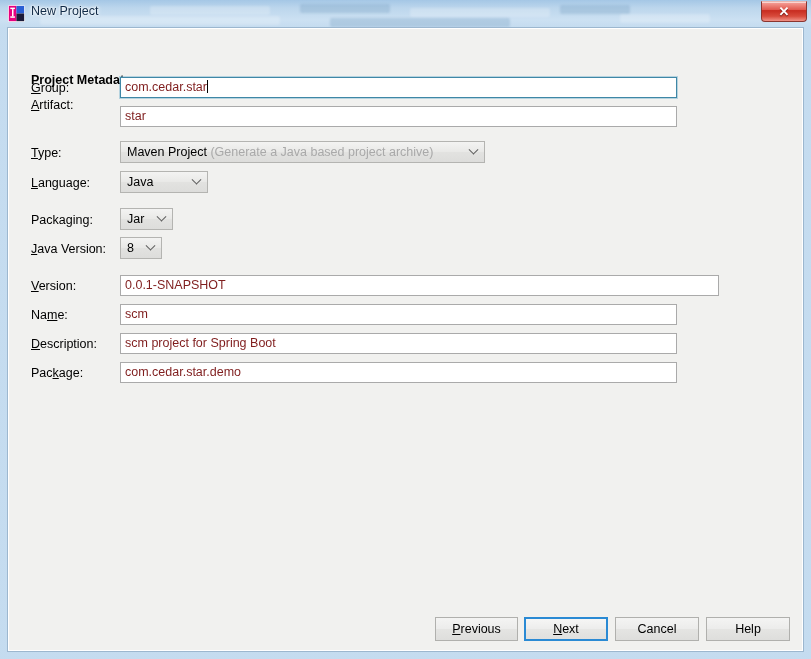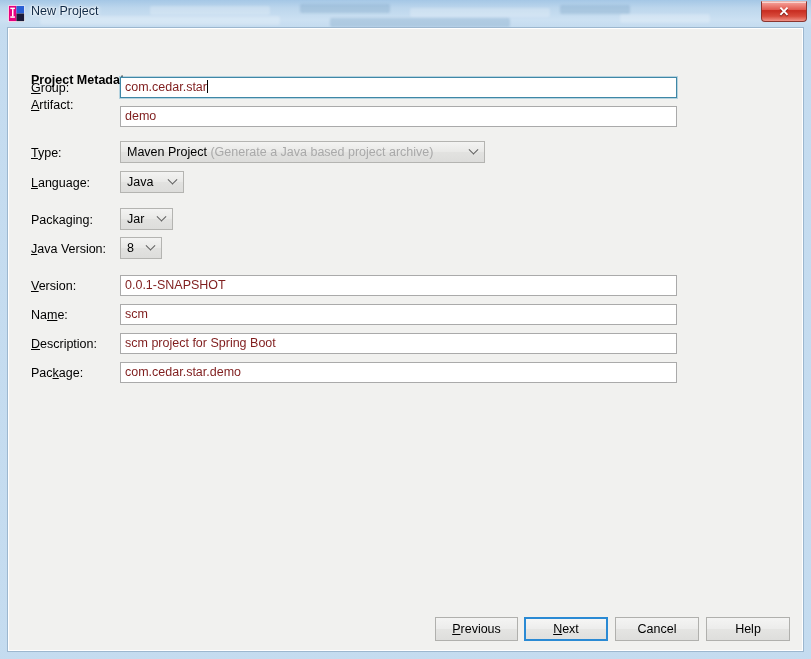--- a/index.html
+++ b/index.html
@@ -225,44 +225,44 @@
 
   <div id="client">
     <div id="panel">
 
       <div id="metadata-header">Project Metadata</div>
 
       <div class="field-label" style="left:22px; top:52px;"><span></span><u>G</u><span>roup:</span></div>
       <div class="text-input focused" style="left:111px; top:48px; width:557px;"><span>com.cedar.star</span><span class="caret"></span></div>
 
       <div class="field-label" style="left:22px; top:69px;"><span></span><u>A</u><span>rtifact:</span></div>
-      <div class="text-input" style="left:111px; top:77px; width:557px;">demo</div>
+      <div class="text-input" style="left:111px; top:77px; width:557px;">star</div>
 
       <div class="field-label" style="left:22px; top:117px;"><span></span><u>T</u><span>ype:</span></div>
       <div class="combo" style="left:111px; top:112px; width:365px;"><span>Maven Project</span> <span class="hint">(Generate a Java based project archive)</span><span class="arrow">
             <i class="chev"></i>
           </span></div>
 
       <div class="field-label" style="left:22px; top:147px;"><span></span><u>L</u><span>anguage:</span></div>
-      <div class="combo" style="left:111px; top:142px; width:64px;"><span>Java</span><span class="arrow">
+      <div class="combo" style="left:111px; top:142px; width:88px;"><span>Java</span><span class="arrow">
             <i class="chev"></i>
           </span></div>
 
       <div class="field-label" style="left:22px; top:184px;"><span>Packa</span><u>g</u><span>ing:</span></div>
       <div class="combo" style="left:111px; top:179px; width:53px;"><span>Jar</span><span class="arrow">
             <i class="chev"></i>
           </span></div>
 
       <div class="field-label" style="left:22px; top:213px;"><span></span><u>J</u><span>ava Version:</span></div>
       <div class="combo" style="left:111px; top:208px; width:42px;"><span>8</span><span class="arrow">
             <i class="chev"></i>
           </span></div>
 
       <div class="field-label" style="left:22px; top:250px;"><span></span><u>V</u><span>ersion:</span></div>
-      <div class="text-input" style="left:111px; top:246px; width:557px;">0.0.1-SNAPSHOT</div>
+      <div class="text-input" style="left:111px; top:246px; width:599px;">0.0.1-SNAPSHOT</div>
 
       <div class="field-label" style="left:22px; top:279px;"><span>Na</span><u>m</u><span>e:</span></div>
       <div class="text-input" style="left:111px; top:275px; width:557px;">scm</div>
 
       <div class="field-label" style="left:22px; top:308px;"><span></span><u>D</u><span>escription:</span></div>
       <div class="text-input" style="left:111px; top:304px; width:557px;">scm project for Spring Boot</div>
 
       <div class="field-label" style="left:22px; top:337px;"><span>Pac</span><u>k</u><span>age:</span></div>
       <div class="text-input" style="left:111px; top:333px; width:557px;">com.cedar.star.demo</div>
 

